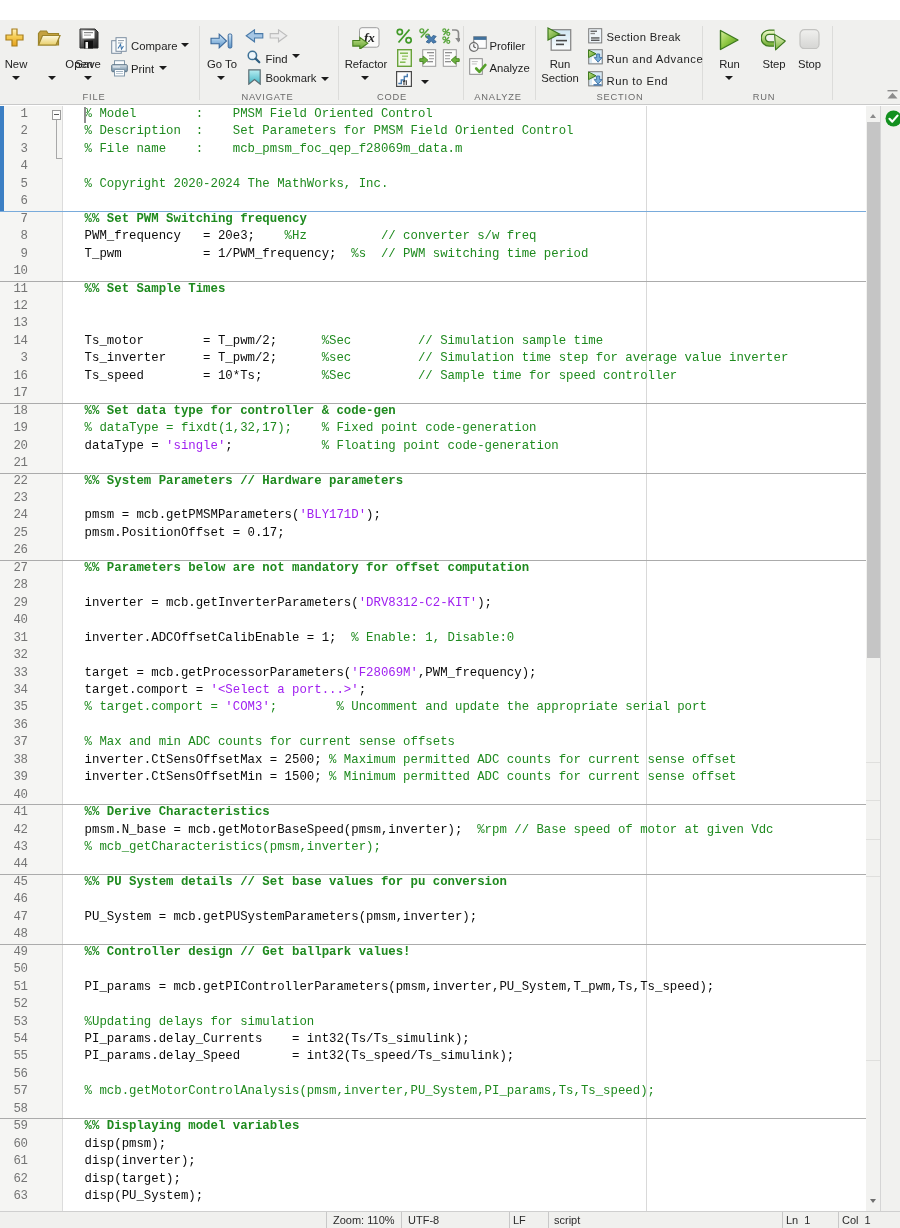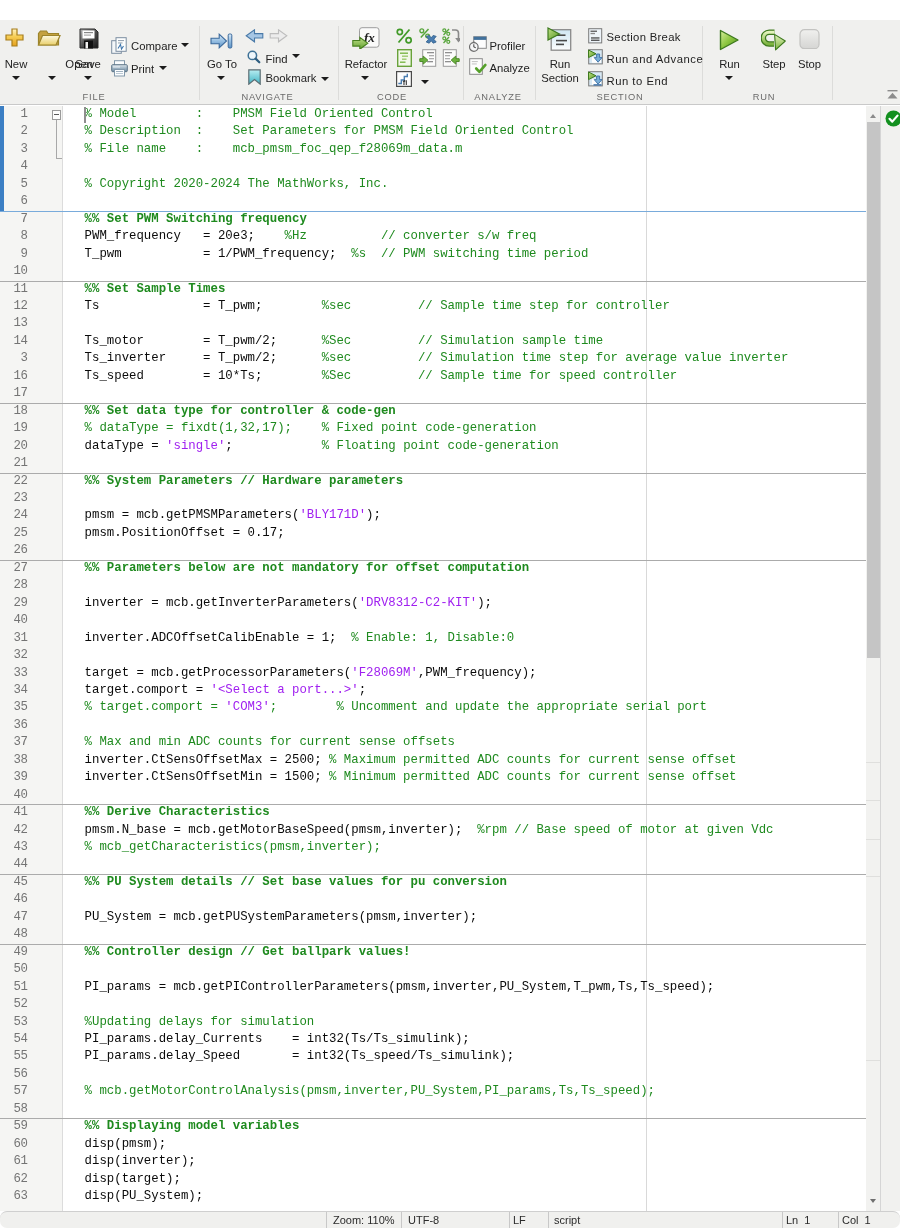--- a/index.html
+++ b/index.html
@@ -41,21 +41,21 @@
   #foldline { position:absolute; left:56px; top:14px; width:1px; height:38px; background:#a8a8a8; }
   #foldtick { position:absolute; left:56px; top:52px; width:6px; height:1px; background:#a8a8a8; }
   
   #sbar { position:absolute; left:866px; top:106px; width:14px; height:1105px; background:#f2f2f0; }
   #sthumb { position:absolute; left:0.5px; top:16px; width:13px; height:536px; background:#c5c5c5; }
   .smark { position:absolute; left:0; width:14px; height:1px; background:#dfdfdd; }
   .sarrow { position:absolute; left:3.5px; width:0; height:0; border-left:3.5px solid transparent; border-right:3.5px solid transparent; }
   
   #indcol { position:absolute; left:880px; top:106px; width:20px; height:1105px; background:#f1f1ef; border-left:1px solid #d5d5d5; }
   
-  #status { position:absolute; left:0; top:1211px; width:900px; height:17px; background:#f0f0ee; border-top:1px solid #cfcfcf; font-size:11px; color:#2b2b2b;border-radius:7px; }
+  #status { position:absolute; left:0; top:1211px; width:900px; height:17px; background:#f0f0ee; border-top:1px solid #cfcfcf; font-size:11px; color:#2b2b2b; }
   .scell { position:absolute; top:0; height:17px; border-left:1px solid #c8c8c8; }
   .stext { position:absolute; top:2px; white-space:pre; }
 </style></head>
 <body>
 
 <div id="tabbar">
   <div id="tab-editor">EDITOR</div>
   <div id="tab-others">
       <span style="left:31px">PUBLISH</span>
       <span style="left:126px">VIEW</span>
@@ -443,21 +443,21 @@
 <div class="row"><span class="gnum">2</span><span class="ctxt"><i class="c">% Description  :    Set Parameters for PMSM Field Oriented Control</i></span></div>
 <div class="row"><span class="gnum">3</span><span class="ctxt"><i class="c">% File name    :    mcb_pmsm_foc_qep_f28069m_data.m</i></span></div>
 <div class="row"><span class="gnum">4</span><span class="ctxt"></span></div>
 <div class="row"><span class="gnum">5</span><span class="ctxt"><i class="c">% Copyright 2020-2024 The MathWorks, Inc.</i></span></div>
 <div class="row"><span class="gnum">6</span><span class="ctxt"></span></div>
 <div class="row"><span class="gnum">7</span><span class="ctxt"><i class="b">%% Set PWM Switching frequency</i></span></div>
 <div class="row"><span class="gnum">8</span><span class="ctxt"><i class="k">PWM_frequency   = 20e3;</i><i class="c">    %Hz          // converter s/w freq</i></span></div>
 <div class="row"><span class="gnum">9</span><span class="ctxt"><i class="k">T_pwm           = 1/PWM_frequency;</i><i class="c">  %s  // PWM switching time period</i></span></div>
 <div class="row"><span class="gnum">10</span><span class="ctxt"></span></div>
 <div class="row"><span class="gnum">11</span><span class="ctxt"><i class="b">%% Set Sample Times</i></span></div>
-<div class="row"><span class="gnum">12</span><span class="ctxt"><i class="k">Ts              = T_pwm;</i><i class="c">        %sec         // Sample time step for controller</i></span></div>
+<div class="row"><span class="gnum">12</span></div>
 <div class="row"><span class="gnum">13</span></div>
 <div class="row"><span class="gnum">14</span><span class="ctxt"><i class="k">Ts_motor        = T_pwm/2;</i><i class="c">      %Sec         // Simulation sample time</i></span></div>
 <div class="row"><span class="gnum">3</span><span class="ctxt"><i class="k">Ts_inverter     = T_pwm/2;</i><i class="c">      %sec         // Simulation time step for average value inverter</i></span></div>
 <div class="row"><span class="gnum">16</span><span class="ctxt"><i class="k">Ts_speed        = 10*Ts;</i><i class="c">        %Sec         // Sample time for speed controller</i></span></div>
 <div class="row"><span class="gnum">17</span><span class="ctxt"></span></div>
 <div class="row"><span class="gnum">18</span><span class="ctxt"><i class="b">%% Set data type for controller &amp; code-gen</i></span></div>
 <div class="row"><span class="gnum">19</span><span class="ctxt"><i class="c">% dataType = fixdt(1,32,17);    % Fixed point code-generation</i></span></div>
 <div class="row"><span class="gnum">20</span><span class="ctxt"><i class="k">dataType = </i><i class="s">'single'</i><i class="k">;</i><i class="c">            % Floating point code-generation</i></span></div>
 <div class="row"><span class="gnum">21</span><span class="ctxt"></span></div>
 <div class="row"><span class="gnum">22</span><span class="ctxt"><i class="b">%% System Parameters // Hardware parameters</i></span></div>

